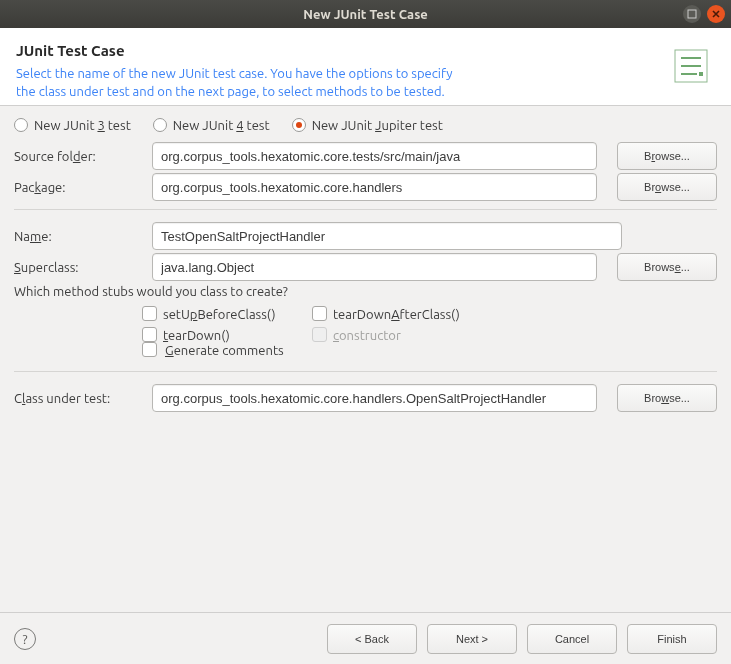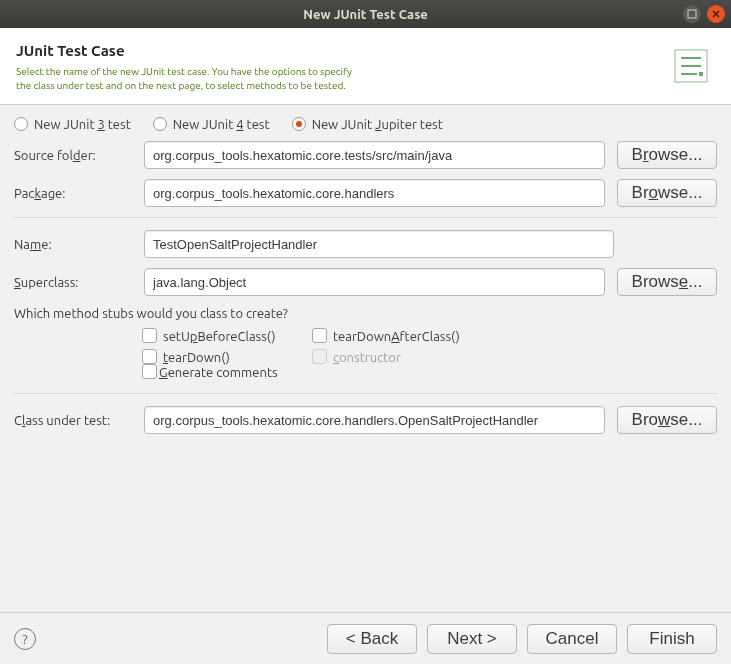--- a/index.html
+++ b/index.html
@@ -32,27 +32,27 @@
 .titlebar .btn {
   width: 18px; height: 18px;
   border-radius: 9px;
   display: flex; align-items: center; justify-content: center;
 }
 .btn-min { background: #5a5a55; }
 .btn-close { background: #e95420; }
 .btn-min svg, .btn-close svg { width: 10px; height: 10px; }
 .header {
   background: #ffffff;
-  padding: 14px 16px 12px 16px;
+  padding: 14px 16px 5px 16px;
   display: flex;
   border-bottom: 1px solid #d0cfce;
 }
 .header-text { flex: 1; }
 .header-title { font-size: 15px; font-weight: bold; color: #2a2a2a; margin-bottom: 6px;}
-.header-desc { font-size: 10px; color: #4d7c0f; line-height: 1.35;}
+.header-desc { font-size: 13px; color: #3b82f6; line-height: 1.35;}
 .header-icon {
   width: 48px; height: 48px;
   display: flex; align-items: center; justify-content: center;
 }
 .content {
   padding: 10px 14px;
 }
 .radio-row {
   display: flex;
   gap: 22px;
@@ -63,42 +63,42 @@
   width: 14px; height: 14px; border-radius: 7px;
   border: 1px solid #9a9a98; background: #fff;
   display: inline-flex; align-items: center; justify-content: center;
 }
 .radio-circle.sel::after {
   content: ""; width: 6px; height: 6px; border-radius: 3px; background: #dd4814;
 }
 .form-row {
   display: flex;
   align-items: center;
-  gap: 12px;
-  margin-bottom: 10px;
+  gap: 20px;
+  margin-bottom: 3px;
 }
 .form-row .label { width: 118px; }
 .form-row input[type=text] {
   flex: 1;
   height: 28px;
   border: 1px solid #b8b7b4;
   border-radius: 4px;
   background: #fff;
   padding: 0 8px;
   font-size: 13px;
   color: #3c3c3c;
   box-shadow: inset 0 1px 1px rgba(0,0,0,0.06);
 }
 .browse-btn, .footer-btn {
   width: 100px;
   height: 28px;
   border: 1px solid #b8b7b4;
   border-radius: 4px;
   background: linear-gradient(#fafaf9, #eeedec);
-  font-size: 17px;
+  font-size: 11px;
   color: #3c3c3c;
   cursor: pointer;
 }
 .sep { height: 1px; background: #d6d5d3; margin: 8px 0 12px 0; }
 .stub-label { margin-bottom: 8px; }
 .checkbox-grid {
   margin-left: 128px;
   display: grid;
   grid-template-columns: 170px 200px;
   row-gap: 6px;
@@ -113,21 +113,21 @@
 .chk.disabled { background: #efefef; border-color: #cfcfcf; }
 .disabled-text { color: #a0a09e; }
 .setup-focus {
   border: 1px dashed #d98f5a;
   padding: 2px 4px;
   margin: -2px -4px;
   border-radius: 2px;
 }
 .comments-row { margin: 10px 0 6px 0; }
 .link { color: #2a6fc9; text-decoration: underline; cursor: pointer; }
-.generate-row { margin-left: 128px; display:flex; align-items:center; gap:2px; }
+.generate-row { margin-left: 128px; display:flex; align-items:center; gap:8px; }
 .under { text-decoration: underline; }
 .footer {
   position: absolute;
   bottom: 0; left: 0; right: 0;
   height: 52px;
   border-top: 1px solid #d0cfce;
   display: flex;
   align-items: center;
   padding: 0 14px;
   gap: 10px;

